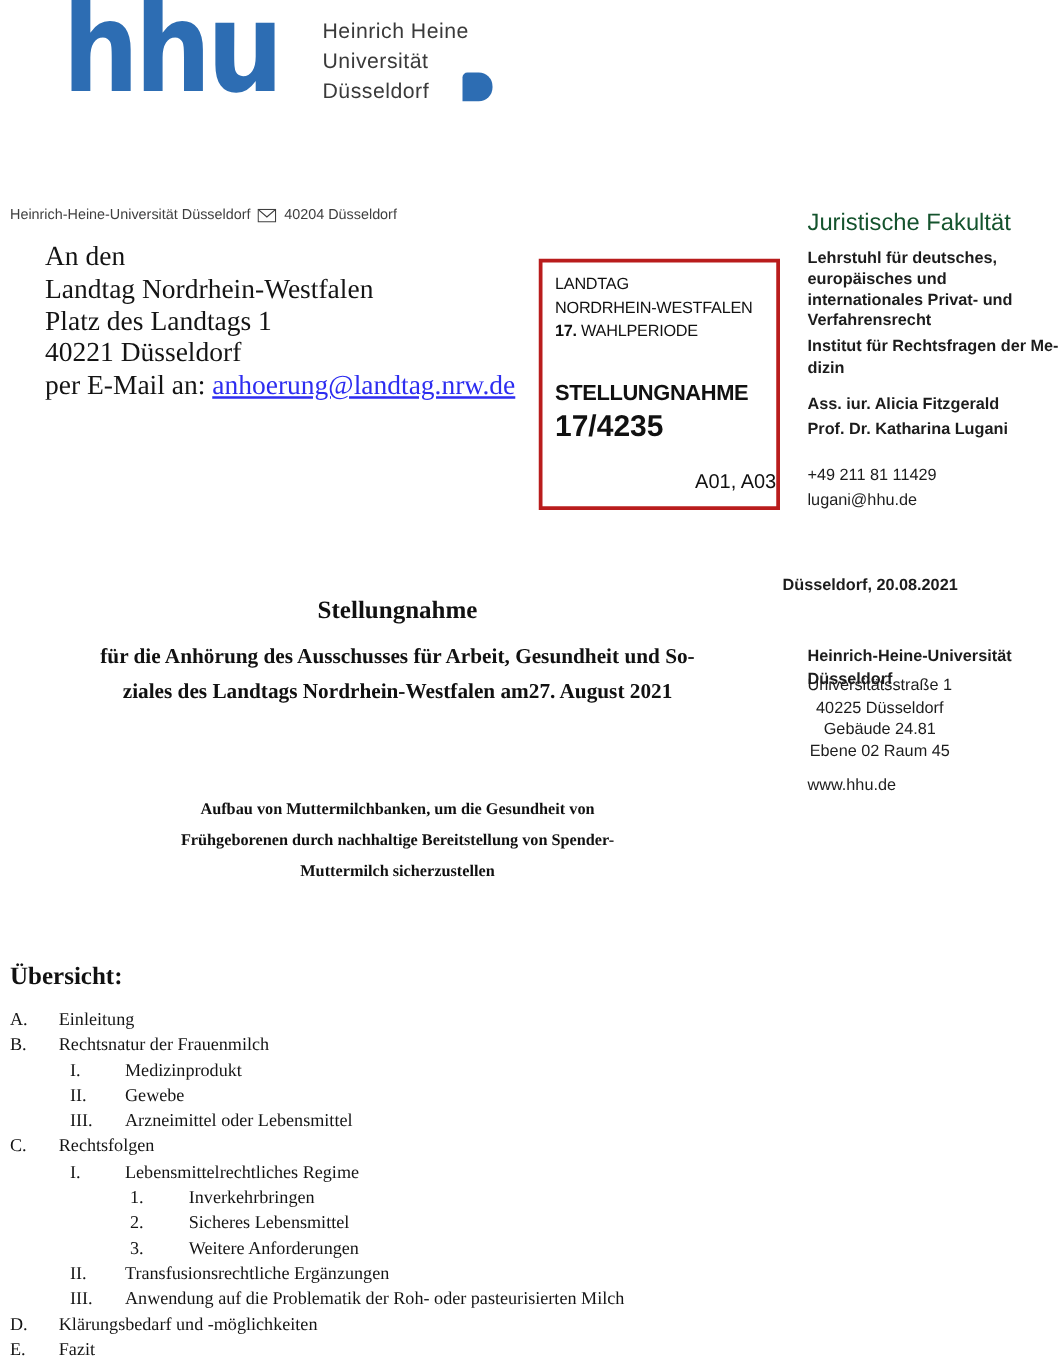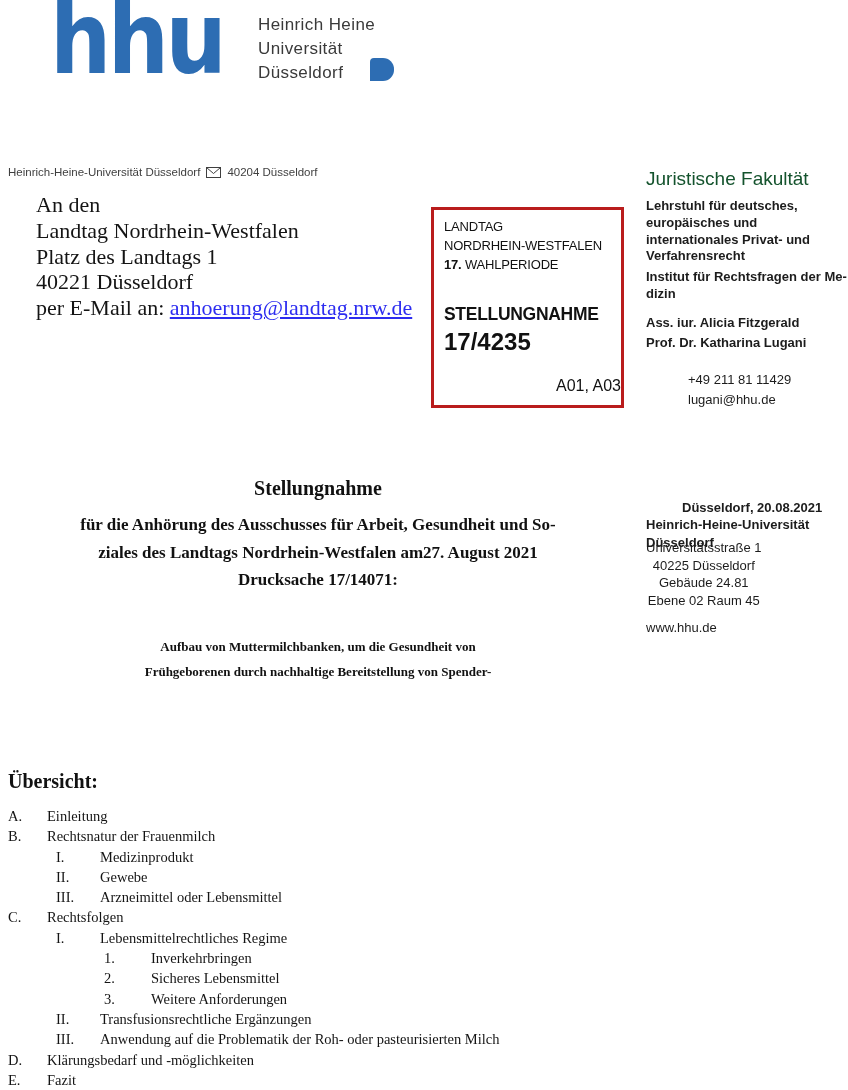--- a/index.html
+++ b/index.html
@@ -46,22 +46,22 @@
   .s-type{font-size:17.5px;font-weight:bold;margin-top:27px;line-height:26px;letter-spacing:-.3px;white-space:nowrap;}
   .s-num{font-size:24px;font-weight:bold;line-height:30px;}
   .s-com{font-size:16px;margin-top:19px;line-height:20px;text-align:right;}
   
   .fac-name{position:absolute;left:646px;top:168px;font-size:19px;color:#14532d;white-space:nowrap;}
   .fac-chair{position:absolute;left:646px;top:198px;width:202px;font-size:13px;font-weight:bold;line-height:16.8px;white-space:pre-line;}
   .fac-inst{position:absolute;left:646px;top:269px;width:202px;font-size:13px;font-weight:bold;line-height:16.8px;white-space:pre-line;}
   .fac-person{position:absolute;left:646px;font-size:13px;font-weight:bold;line-height:16px;white-space:nowrap;}
   .fac-person.p1{top:299px;margin-top:36px;}
   .fac-person.p2{top:315px;}
-  .fac-contact{position:absolute;left:646px;top:370px;font-size:13px;line-height:19.5px;white-space:pre-line;margin-left:42px;}
-  .fac-date{position:absolute;left:682px;top:460px;font-size:13px;font-weight:bold;white-space:nowrap;margin-top:40px;}
+  .fac-contact{position:absolute;left:646px;top:370px;font-size:13px;line-height:19.5px;white-space:pre-line;}
+  .fac-date{position:absolute;left:626px;top:460px;font-size:13px;font-weight:bold;white-space:nowrap;}
   .fac-addr-bold{position:absolute;left:646px;top:516px;font-size:13px;font-weight:bold;line-height:17.5px;white-space:pre-line;}
   .fac-addr{position:absolute;left:646px;top:539px;font-size:13px;line-height:17.5px;white-space:pre-line;text-align:center;}
   .fac-web{position:absolute;left:646px;top:620px;font-size:13px;white-space:nowrap;}
   
   .doc-heading{
     position:absolute;left:8px;top:477px;width:620px;text-align:center;
     font-family:"Liberation Serif",serif;font-size:20px;font-weight:bold;color:#111;
   }
   .doc-para{
     position:absolute;left:8px;top:511px;width:620px;text-align:center;
@@ -148,26 +148,26 @@
 Gebäude 24.81
 Ebene 02 Raum 45</div>
     <div class="fac-web">www.hhu.de</div>
   </div>
 
   <div class="doc-heading">Stellungnahme</div>
 
   <div class="doc-para">
       <div class="tline">für die Anhörung des Ausschusses für Arbeit, Gesundheit und So-</div>
       <div class="tline">ziales des Landtags Nordrhein-Westfalen am27. August 2021</div>
-      <div class="tline">Drucksache 17/14071:</div>
     </div>
 
   <div class="doc-subject">
       <div class="tline">Aufbau von Muttermilchbanken, um die Gesundheit von</div>
       <div class="tline">Frühgeborenen durch nachhaltige Bereitstellung von Spender-</div>
+      <div class="tline">Muttermilch sicherzustellen</div>
     </div>
 
   <div class="overview-heading">Übersicht:</div>
 
   <div class="outline">
       <div class="o-item lvl1">
       <span class="lbl">A.</span>
       <span class="txt">Einleitung</span>
     </div>
       <div class="o-item lvl1">

